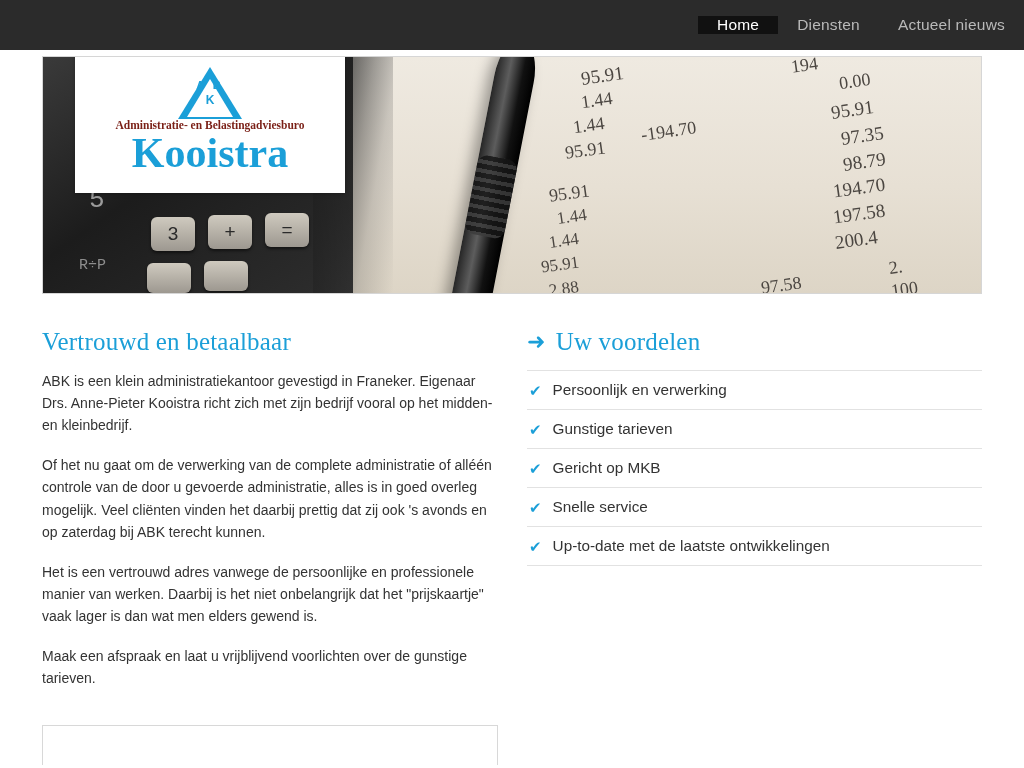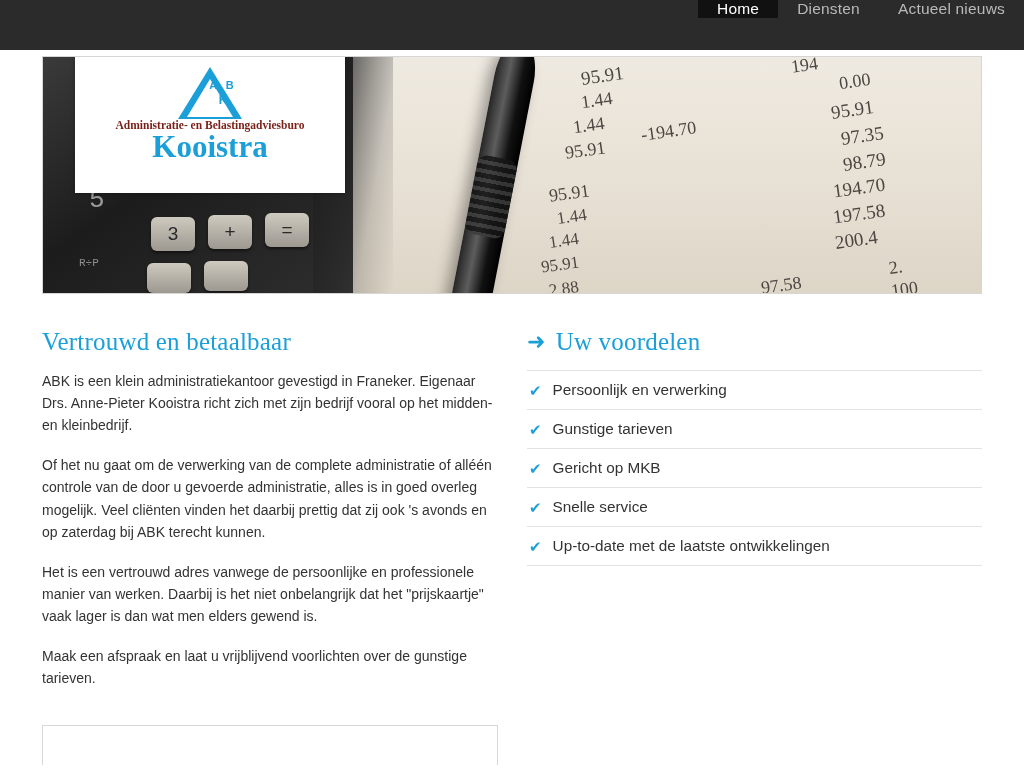--- a/index.html
+++ b/index.html
@@ -15,21 +15,21 @@
   
   .topbar {
     height: 50px;
     background: #2b2b2b;
     display: flex;
     justify-content: flex-end;
     align-items: stretch;
   }
   .nav {
     display: flex;
-    align-items: flex-start;
+    align-items: center;
   }
   .nav-item {
     display: flex;
     align-items: center;
     padding: 0 19px;
     color: #b9b9b9;
     font-size: 15.5px;
     letter-spacing: .2px;
     cursor: pointer;
     user-select: none;
@@ -86,21 +86,21 @@
     font-family: "Liberation Sans", sans-serif;
   }
   .key.k1 { left: 108px; top: 160px; width: 44px; height: 34px; }
   .key.k2 { left: 165px; top: 158px; width: 44px; height: 34px; }
   .key.k3 { left: 222px; top: 156px; width: 44px; height: 34px; }
   .key.k4 { left: 104px; top: 206px; width: 44px; height: 30px; }
   .key.k5 { left: 161px; top: 204px; width: 44px; height: 30px; }
   .calc-label {
     position: absolute;
     color: #8d8d8d;
-    font-size: 11px;
+    font-size: 15px;
     font-family: "Liberation Mono", monospace;
   }
   .pen {
     position: absolute;
     left: 430px; top: -20px;
     width: 40px; height: 300px;
     background: linear-gradient(90deg, #262626 0%, #5d5d5d 35%, #111111 70%, #000 100%);
     border-radius: 20px / 40px;
     transform: rotate(11deg);
     box-shadow: -6px 6px 14px rgba(0,0,0,.35);
@@ -165,21 +165,21 @@
   .logo-mark .tri-in {
     position: absolute;
     left: 9px; top: 12px;
     width: 0; height: 0;
     border-left: 23px solid transparent;
     border-right: 23px solid transparent;
     border-bottom: 38px solid #ffffff;
   }
   .logo-letters {
     position: absolute;
-    left: 13px; top: 12px;
+    left: 0; top: 12px;
     width: 64px;
     text-align: center;
     color: #1b9fd8;
     font-size: 11px;
     font-weight: bold;
     letter-spacing: 3px;
     font-family: "Liberation Sans", sans-serif;
   }
   .logo-letters.second {
     top: 26px;
@@ -187,21 +187,21 @@
     font-size: 12px;
   }
   .logo-sub {
     color: #7a1f16;
     font-size: 11.5px;
     font-weight: bold;
     font-family: "Liberation Serif", serif;
   }
   .logo-name {
     color: #1b9fd8;
-    font-size: 31px;
+    font-size: 42px;
     font-weight: bold;
     line-height: 1.05;
     font-family: "Liberation Serif", serif;
   }
 
   
   .content {
     display: flex;
     padding: 34px 42px 0 42px;
     box-sizing: border-box;

